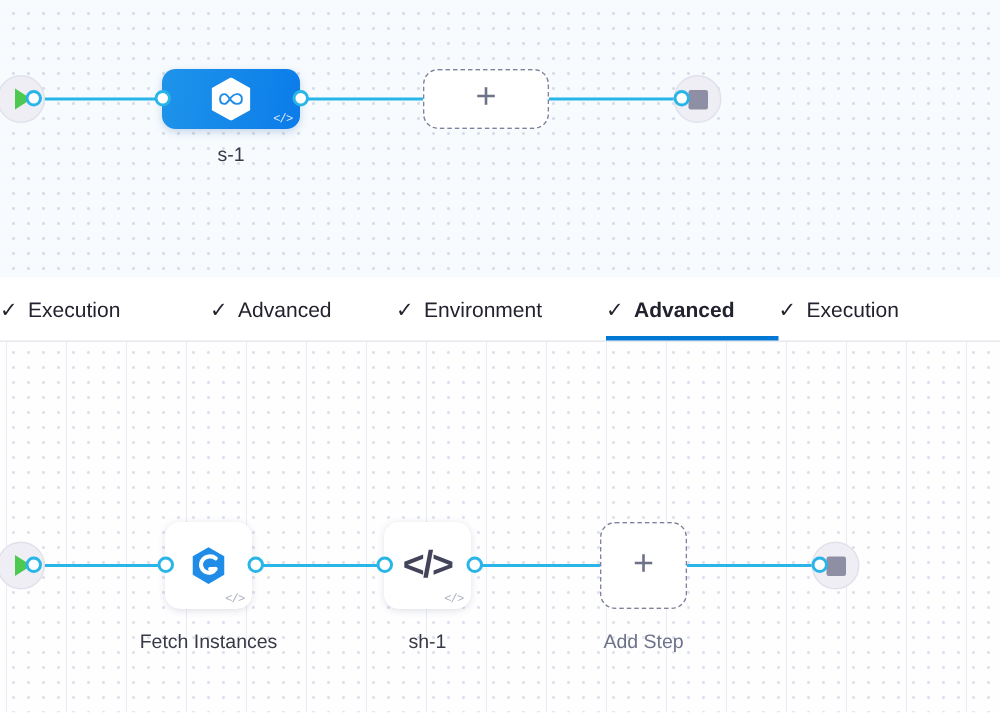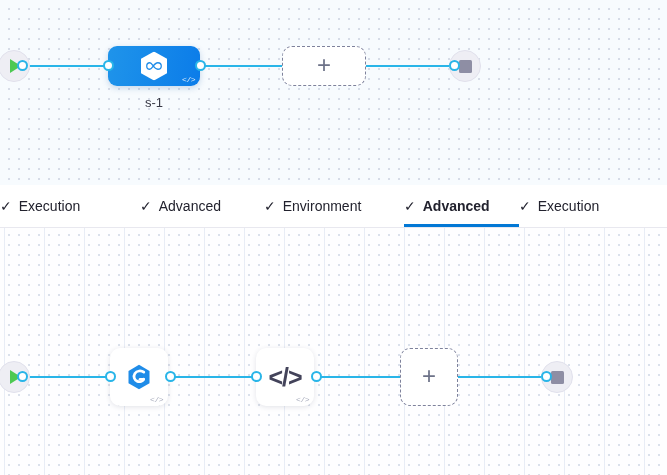--- a/index.html
+++ b/index.html
@@ -297,33 +297,36 @@
         <svg width="28" height="28" viewBox="0 0 32 32" aria-hidden="true">
           <path d="M16 2 L28 9 L28 23 L16 30 L4 23 L4 9 Z" fill="#1f8ce8"></path>
           <path d="M21.5 10.5 C18.5 8.2 13.5 8.6 11.3 12 C9.2 15.3 10.6 19.6 14.2 21 C17 22.1 20 21 21.3 18.6" fill="none" stroke="#ffffff" stroke-width="3.1" stroke-linecap="round"></path>
           <path d="M21.3 18.6 L17.2 18.6" fill="none" stroke="#ffffff" stroke-width="3.1" stroke-linecap="round"></path>
         </svg>
       </span>
       <span class="code-badge dark">&lt;/&gt;</span>
     </div>
     <div class="port" style="left:105px; top:143px;"></div>
     <div class="port" style="left:165px; top:143px;"></div>
+    <div class="node-label" style="left:69px; top:192px; width:140px;">Fetch Instances</div>
 
     <div class="step-node" style="left:256px; top:120px;">
       <span class="step-icon-wrap">
         <span class="shell-glyph">&lt;/&gt;</span>
       </span>
       <span class="code-badge dark">&lt;/&gt;</span>
     </div>
     <div class="port" style="left:251px; top:143px;"></div>
     <div class="port" style="left:311px; top:143px;"></div>
+    <div class="node-label" style="left:235px; top:192px; width:100px;">sh-1</div>
 
     <div class="add-box" style="left:400px; top:120px; width:58px; height:58px;">
       <span class="plus-glyph">+</span>
     </div>
+    <div class="node-label muted" style="left:379px; top:192px; width:100px;">Add Step</div>
 
     <div class="port" style="left:541px; top:143px;"></div>
     <div class="terminal" style="left:541px; top:133px;">
       <span class="stop-sq"></span>
     </div>
   </div>
 
 </div>
 
 </body></html>

